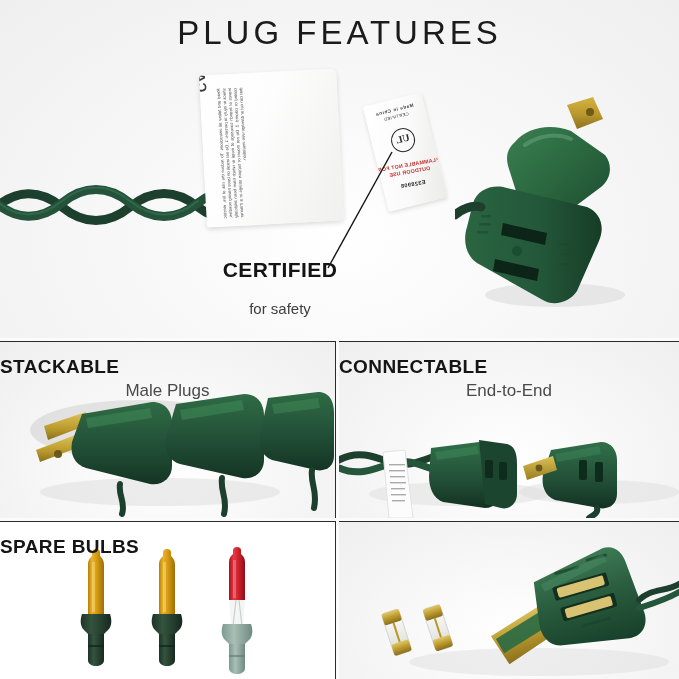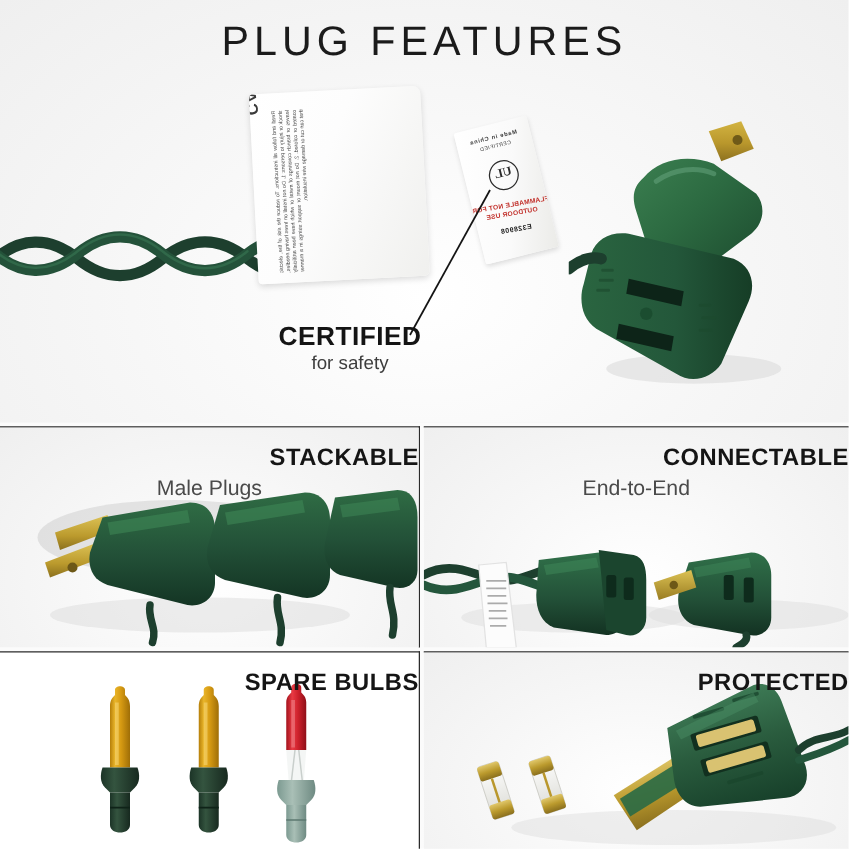--- a/index.html
+++ b/index.html
@@ -119,41 +119,41 @@
   
   .leader{position:absolute;left:310px;top:150px;width:110px;height:125px;}
   .callout{
     position:absolute;left:0;top:258px;width:560px;text-align:center;
   }
   .callout .big{
     font-size:21px;font-weight:700;letter-spacing:.4px;color:#141414;
     font-family:"Liberation Sans", sans-serif;
   }
   .callout .small{
-    margin-top:0;font-size:15px;font-weight:400;color:#3d3d3d;
+    margin-top:18px;font-size:15px;font-weight:400;color:#3d3d3d;
   }
 
   
   .quad{
     position:absolute;
     overflow:hidden;
     background:#fbfbfb;
   }
   .q-tl{left:0;  top:341px;width:335px;height:176px;
         border-top:1.6px solid #2b2b2b;border-right:1.6px solid #2b2b2b;}
   .q-tr{left:339px;top:341px;width:340px;height:176px;
         border-top:1.6px solid #2b2b2b;}
   .q-bl{left:0;  top:521px;width:335px;height:158px;
         border-top:1.6px solid #2b2b2b;border-right:1.6px solid #2b2b2b;
         background:#ffffff;}
   .q-br{left:339px;top:521px;width:340px;height:158px;
         border-top:1.6px solid #2b2b2b;}
 
   .q-head{
-    position:absolute;left:0;width:100%;text-align:right;
+    position:absolute;left:0;width:100%;text-align:left;
     font-size:19px;font-weight:700;letter-spacing:.4px;color:#151515;
     top:14px;
   }
   .q-sub{
     position:absolute;left:0;width:100%;text-align:center;
     font-size:17px;font-weight:400;color:#4a4a4a;
     top:39px;
   }
 
   .photo{position:absolute;left:0;top:0;width:100%;height:100%;}
@@ -469,16 +469,15 @@
             <rect x="262" y="44" width="22" height="3" rx="1.4"></rect>
             <rect x="240" y="106" width="30" height="3" rx="1.4"></rect>
           </g>
           <path d="M212,56 L280,44 L282,52 L214,64 Z" fill="#4d9468" opacity=".4"></path>
         </g>
 
         <path d="M300,78 C312,66 326,70 340,62" stroke="#1d3f2e" stroke-width="6" fill="none" stroke-linecap="round"></path>
         <path d="M300,86 C312,82 326,78 340,70" stroke="#24563c" stroke-width="6" fill="none" stroke-linecap="round"></path>
       </svg>
     </div>
-    <div class="q-head">PROTECTED</div>
   </div>
 
 </div>
 
 </body></html>

